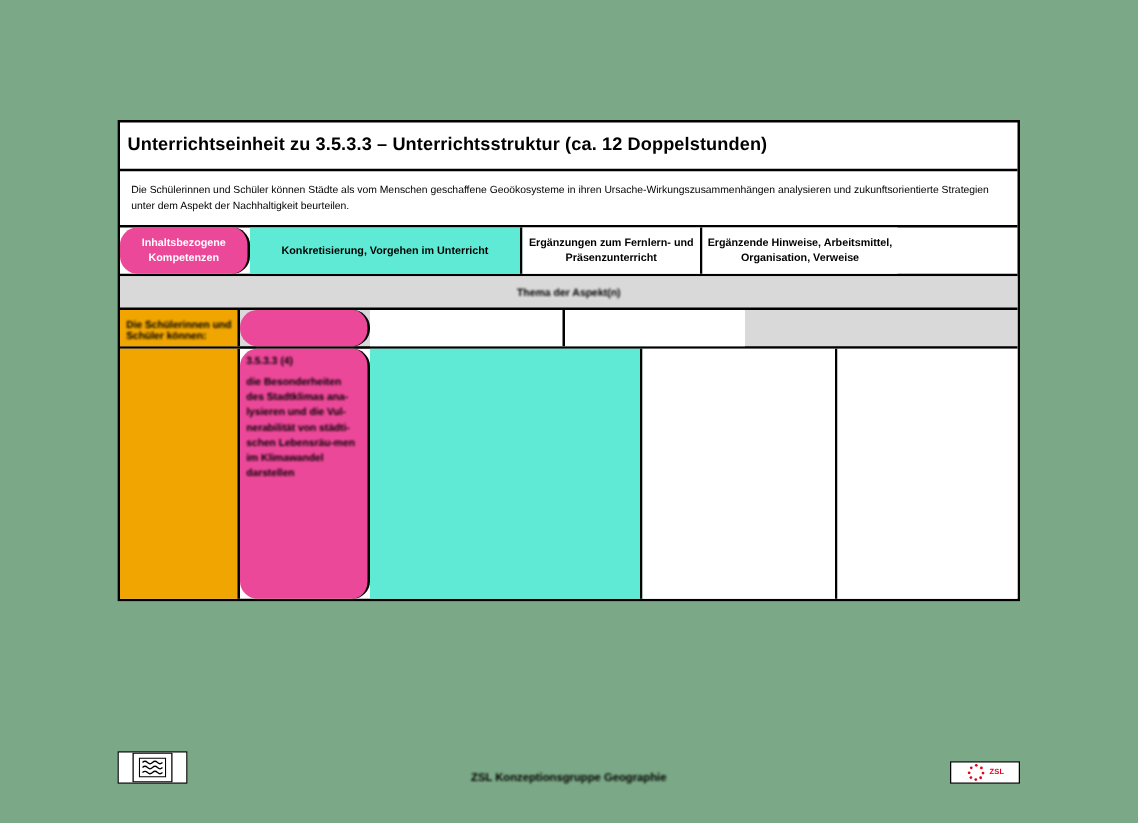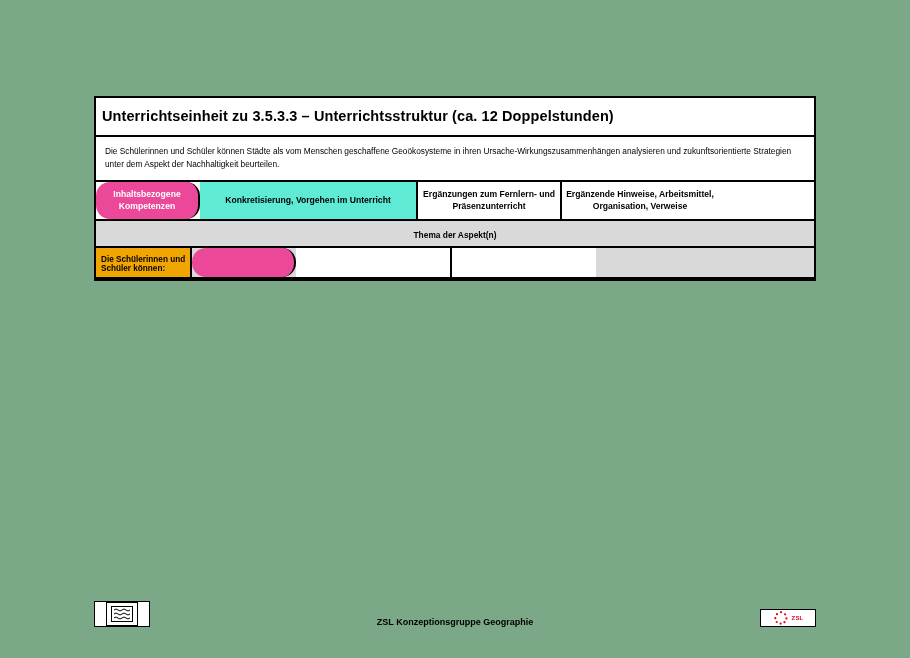--- a/index.html
+++ b/index.html
@@ -231,20 +231,30 @@
 
   <div class="sub-row">
     <div class="sub-cell col1">
       <span class="blurred">Die Schülerinnen und Schüler können:</span>
     </div>
     <div class="sub-cell col2"></div>
     <div class="sub-cell col4"></div>
     <div class="sub-cell col5"></div>
   </div>
 
+  <div class="body-row">
+    <div class="body-cell col1"></div>
+    <div class="body-cell col2">
+      <span class="code-line blurred">3.5.3.3 (4)</span>
+      <span class="desc-line blurred">die Besonderheiten des Stadtklimas ana-lysieren und die Vul-nerabilität von städti-schen Lebensräu-men im Klimawandel darstellen</span>
+    </div>
+    <div class="body-cell col3"></div>
+    <div class="body-cell col4"></div>
+    <div class="body-cell col5"></div>
+  </div>
 
 </div>
 
 <div class="footer">
 
   <div class="footer-logo-left">
     <div class="bw-crest">
       <svg width="22" height="16" viewBox="0 0 22 16">
         <rect x="0.5" y="0.5" width="21" height="15" fill="#ffffff" stroke="#000000" stroke-width="1"></rect>
         <path d="M3 4 Q5 2 7 4 Q9 6 11 4 Q13 2 15 4 Q17 6 19 4" stroke="#000000" stroke-width="1" fill="none"></path>

